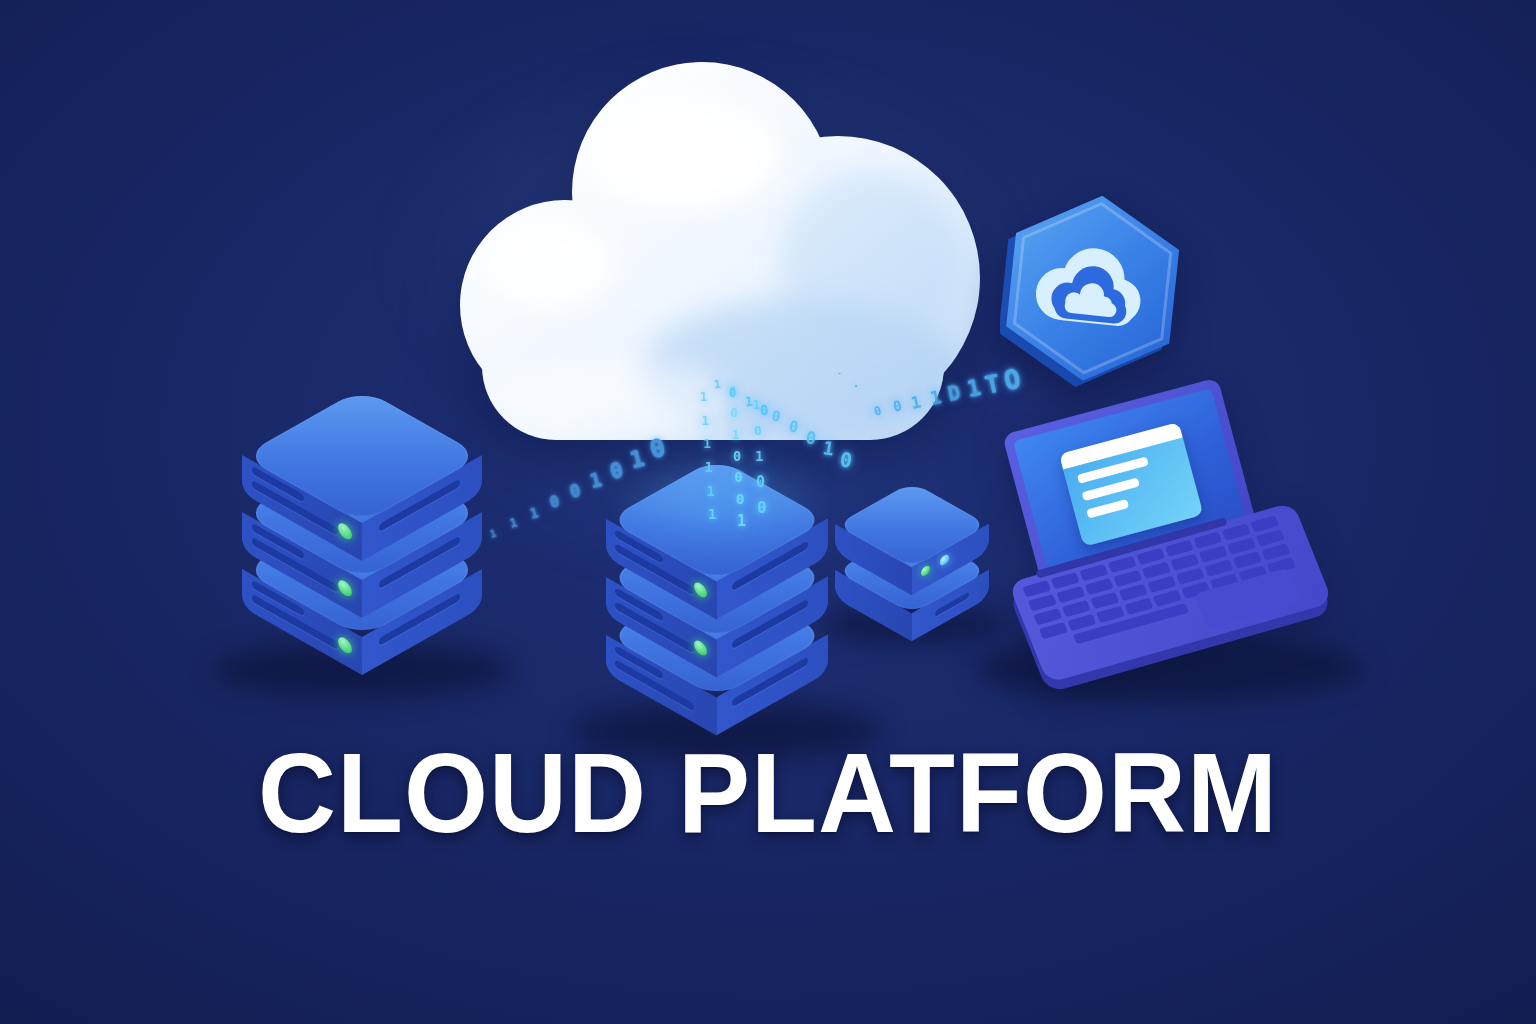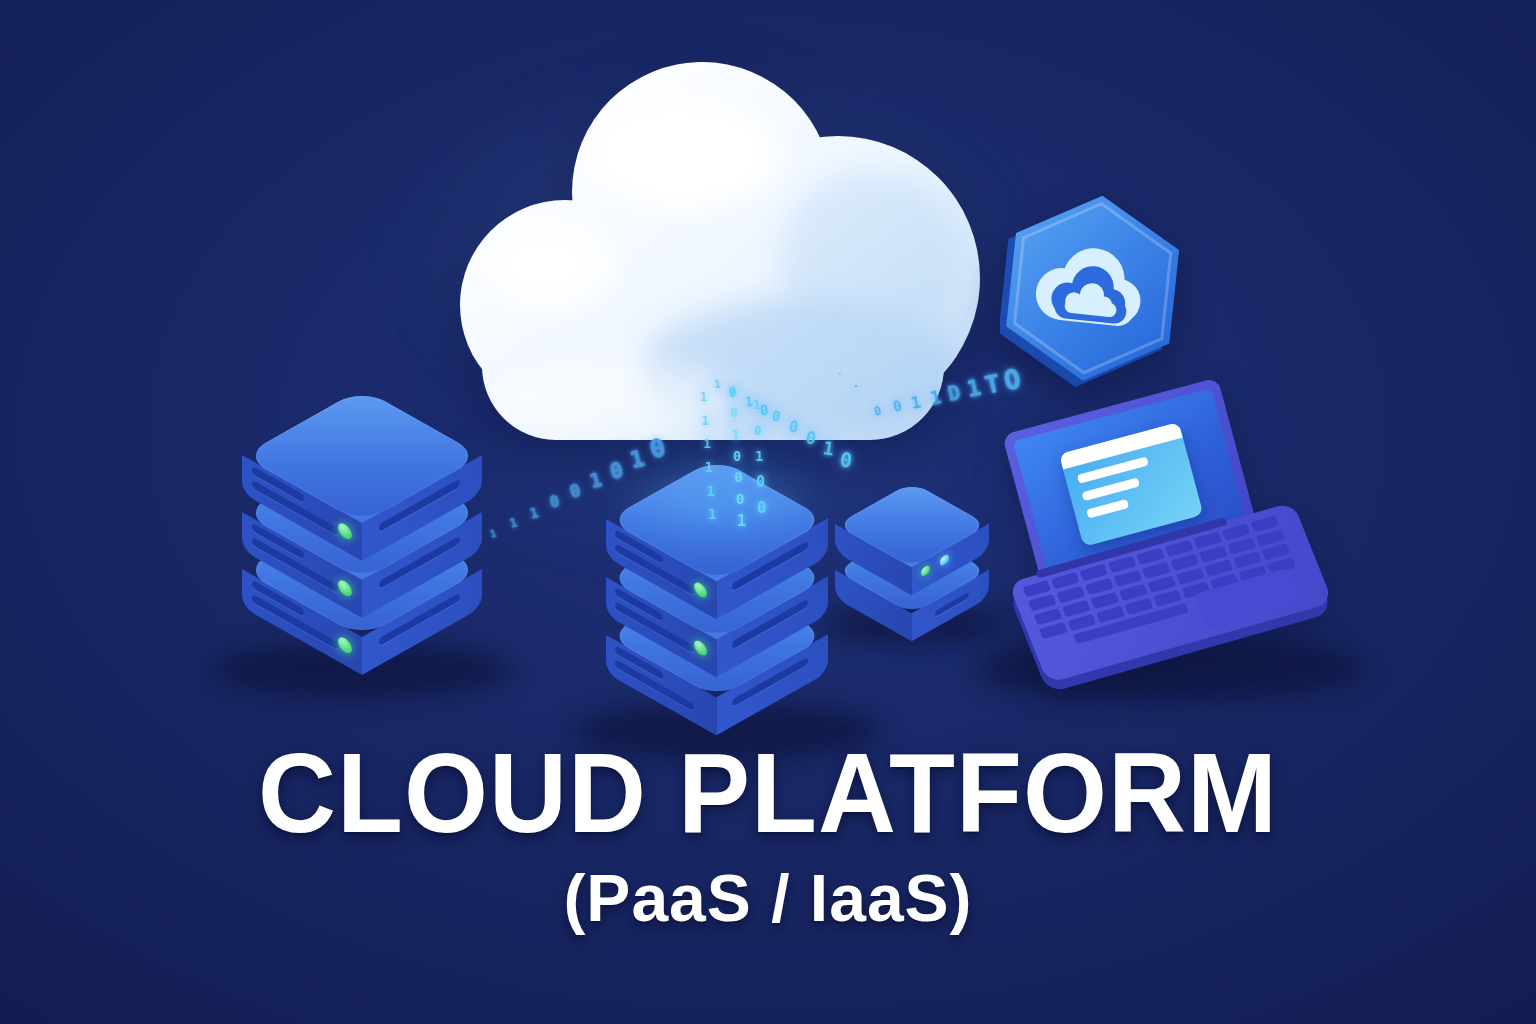--- a/index.html
+++ b/index.html
@@ -354,14 +354,13 @@
       <span class="stream-char" style="left: 744.667px; top: 394px; font-size: 13px; color: rgb(88, 198, 242); transform: rotate(-6deg); opacity: 0.933333; text-shadow: rgba(110, 210, 255, 0.95) 0px 0px 4.8px, rgba(70, 160, 255, 0.65) 0px 0px 12.8px;">1</span>
       <span class="stream-char" style="left: 760px; top: 402px; font-size: 14px; color: rgb(88, 198, 242); transform: rotate(-6deg); opacity: 1; text-shadow: rgba(110, 210, 255, 0.95) 0px 0px 4.8px, rgba(70, 160, 255, 0.65) 0px 0px 12.8px;">0</span>
       <span class="stream-char" style="left: 772px; top: 408px; font-size: 14px; color: rgb(85, 192, 240); transform: rotate(9deg); opacity: 0.8; text-shadow: rgba(110, 210, 255, 0.95) 0px 0px 4.8px, rgba(70, 160, 255, 0.65) 0px 0px 12.8px;">0</span>
       <span class="stream-char" style="left: 789px; top: 418px; font-size: 15.5px; color: rgb(85, 192, 240); transform: rotate(9deg); opacity: 0.85; text-shadow: rgba(110, 210, 255, 0.95) 0px 0px 4.8px, rgba(70, 160, 255, 0.65) 0px 0px 12.8px;">0</span>
       <span class="stream-char" style="left: 806px; top: 428px; font-size: 17px; color: rgb(85, 192, 240); transform: rotate(9deg); opacity: 0.9; text-shadow: rgba(110, 210, 255, 0.95) 0px 0px 4.8px, rgba(70, 160, 255, 0.65) 0px 0px 12.8px;">0</span>
       <span class="stream-char" style="left: 823px; top: 438px; font-size: 18.5px; color: rgb(85, 192, 240); transform: rotate(9deg); opacity: 0.95; text-shadow: rgba(110, 210, 255, 0.95) 0px 0px 4.8px, rgba(70, 160, 255, 0.65) 0px 0px 12.8px;">1</span>
       <span class="stream-char" style="left: 840px; top: 448px; font-size: 20px; color: rgb(85, 192, 240); transform: rotate(9deg); opacity: 1; text-shadow: rgba(110, 210, 255, 0.95) 0px 0px 4.8px, rgba(70, 160, 255, 0.65) 0px 0px 12.8px;">0</span>
     </div>
 
   <div class="heading" id="main-title">CLOUD PLATFORM</div>
-  <div class="heading" id="sub-title">(PaaS / IaaS)</div>
 </div>
 
 </body></html>

